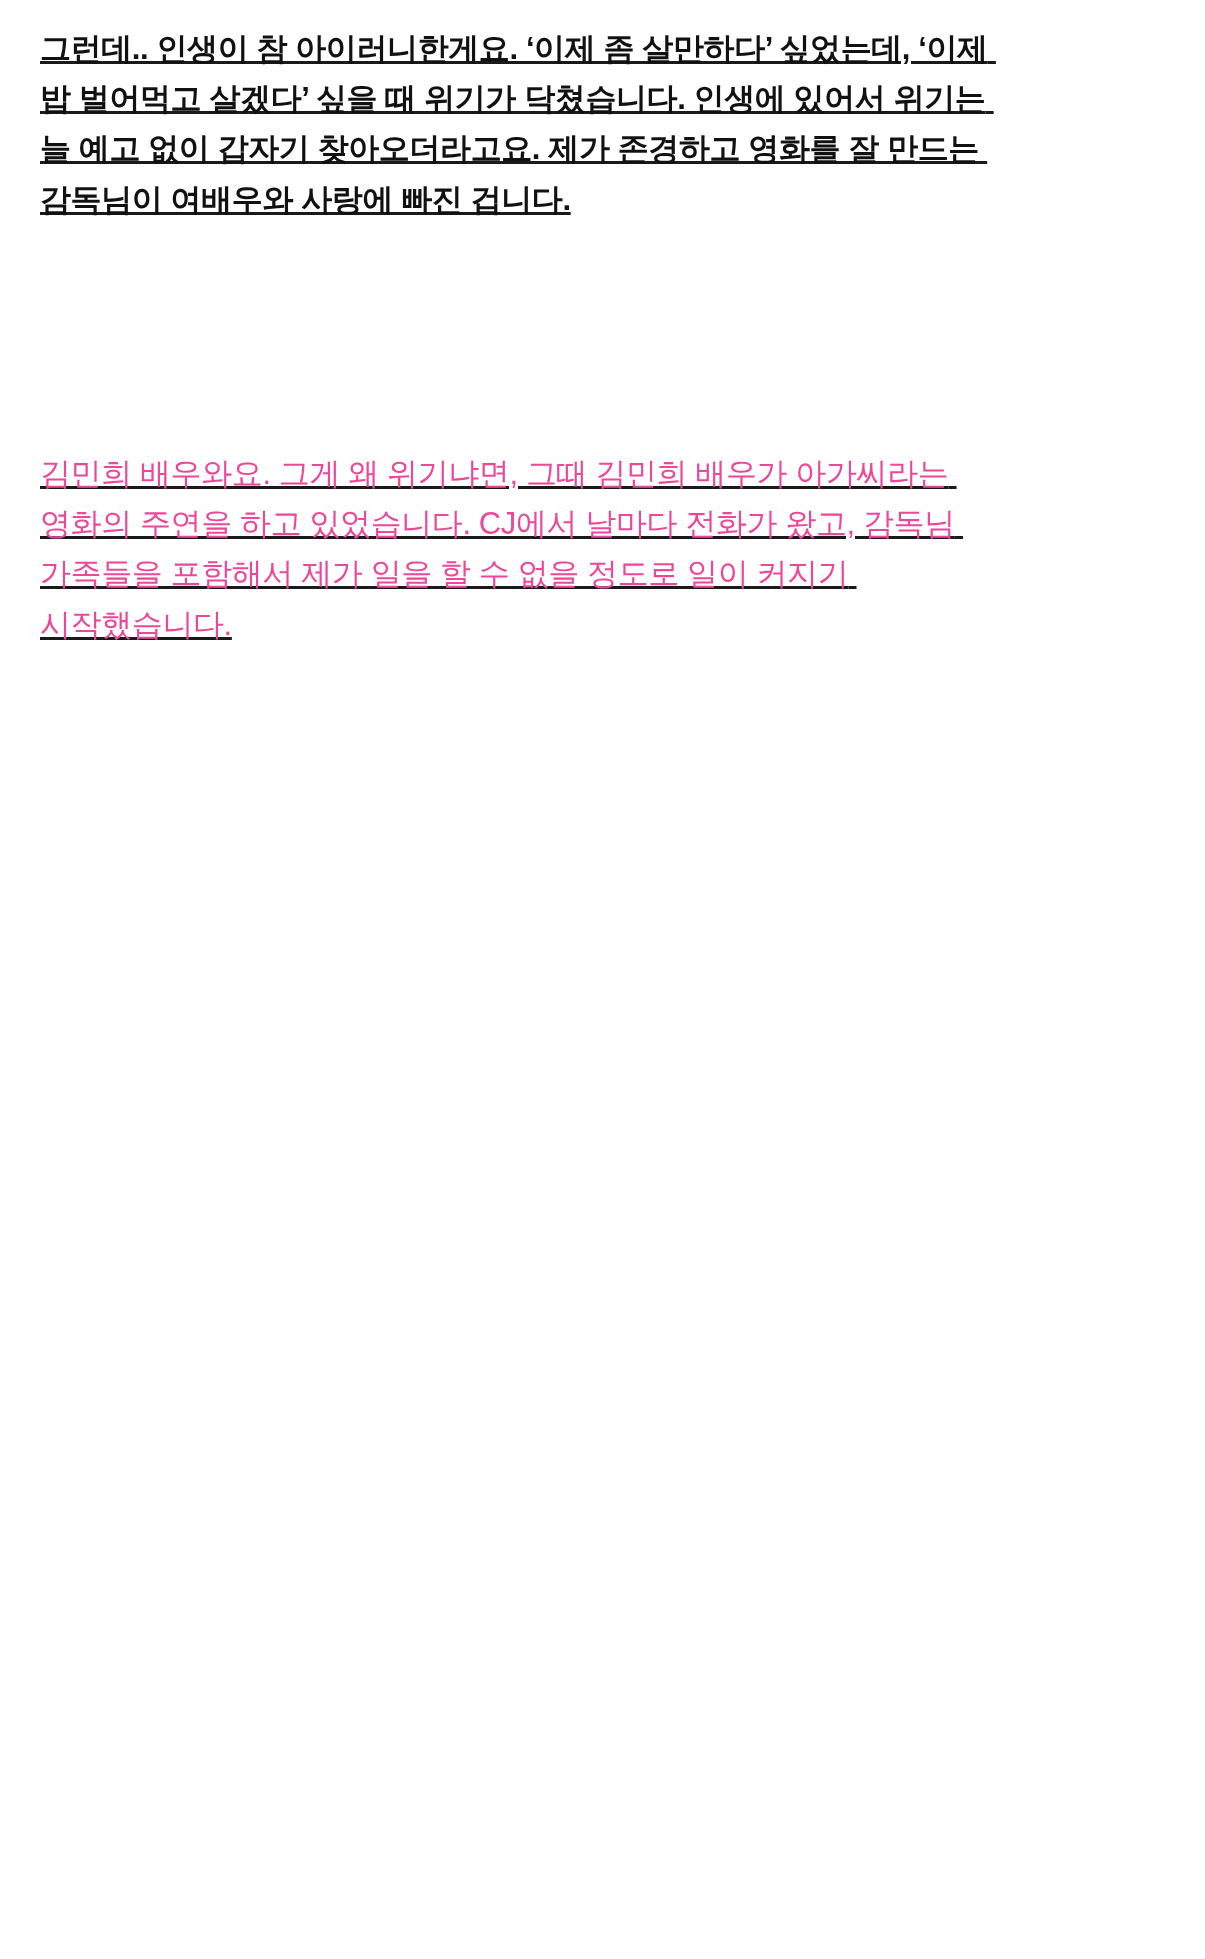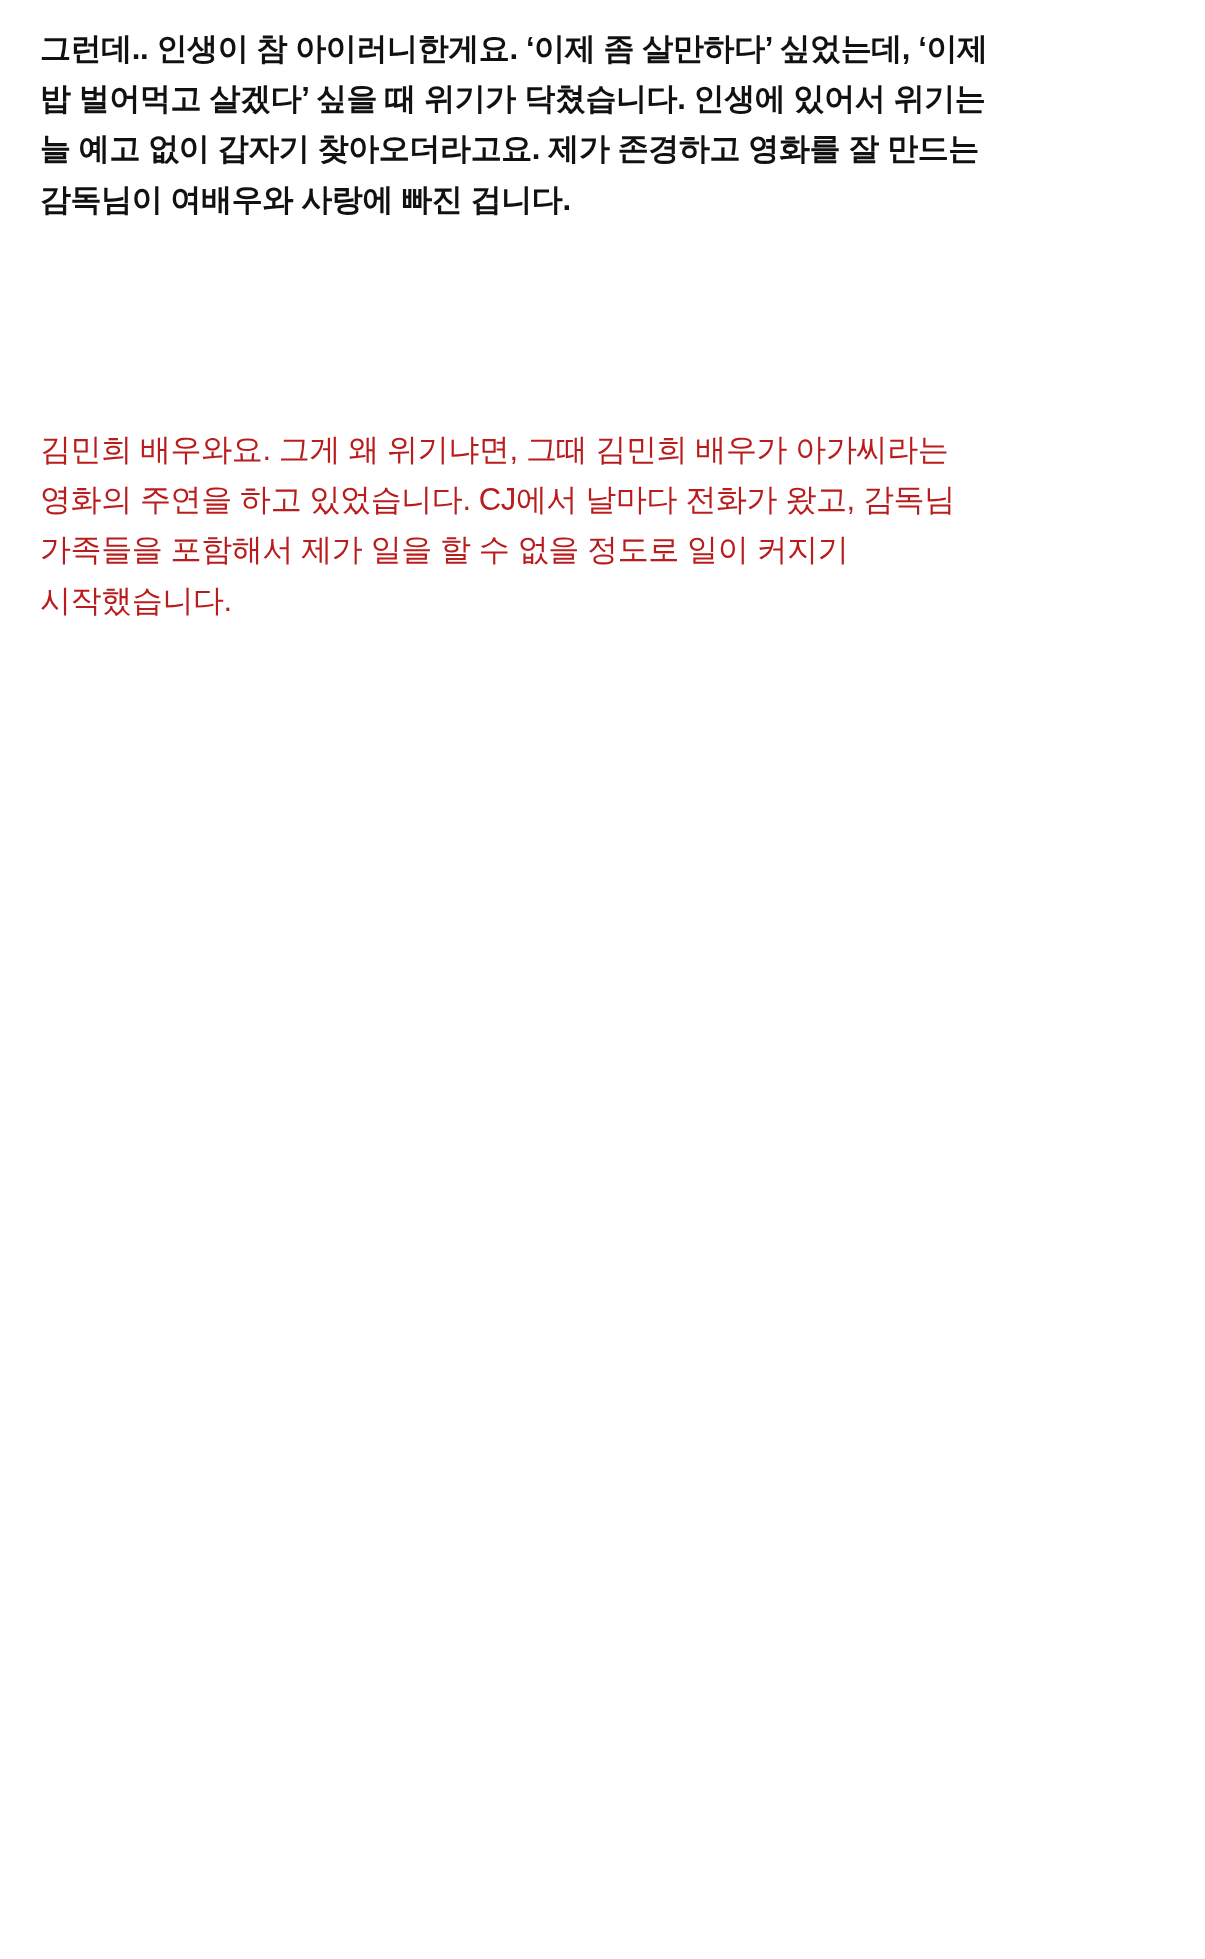--- a/index.html
+++ b/index.html
@@ -14,36 +14,38 @@
     font-family: "Liberation Sans", "DejaVu Sans", sans-serif;
     color: #1a1a1a;
     -webkit-font-smoothing: antialiased;
   }
   .page {
     width: 1061px;
     min-height: 1959px;
     box-sizing: border-box;
     padding: 24px 44px 20px 40px;
     background: #ffffff;
+    text-decoration: underline;
   }
   .para {
     font-size: 31px;
     line-height: 1.62;
     letter-spacing: -0.4px;
     word-break: keep-all;
     white-space: pre-wrap;
     margin: 0;
   }
   .para.bold {
     font-weight: 700;
     color: #111111;
   }
   .para.normal {
     font-weight: 400;
-    color: #b91c1c;
+    color: #ec4899;
+    margin-top: 24px;
   }
   .gap-xl { height: 200px; }
   .gap-lg { height: 180px; }
   .gap-md { height: 190px; }
 </style>
 </head>
 <body>
 
 <div class="page">
 

